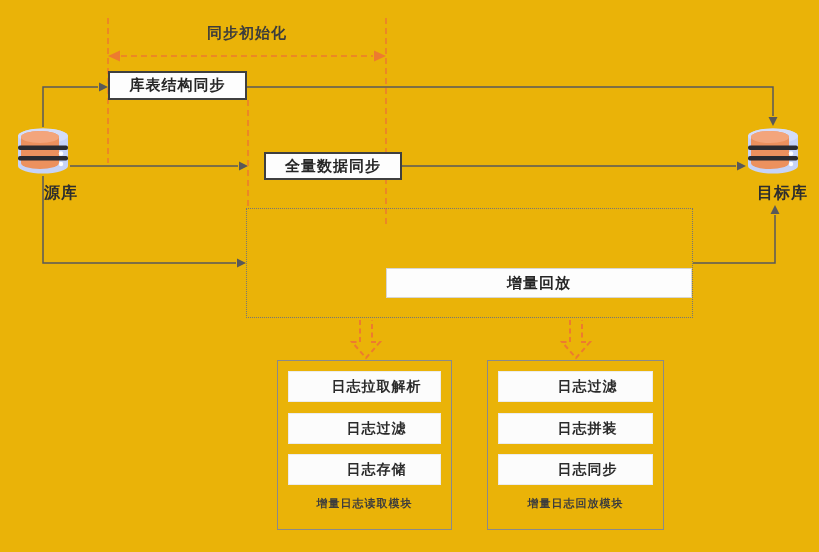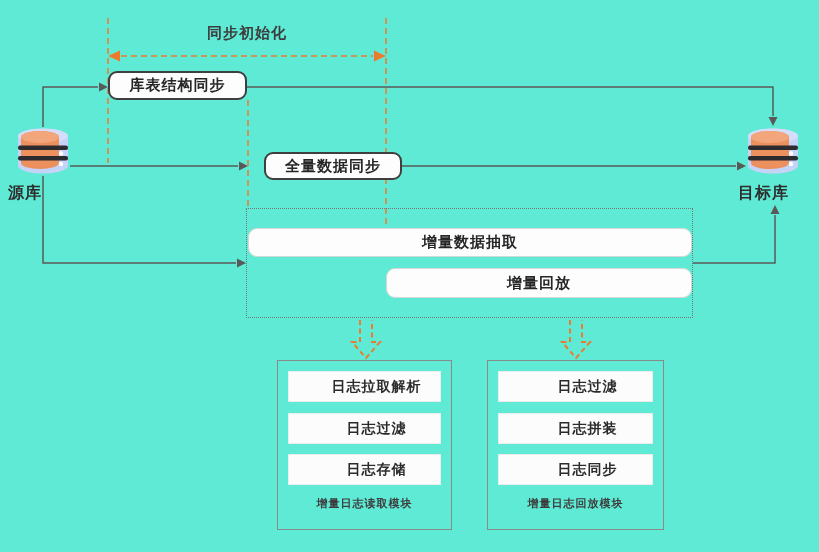--- a/index.html
+++ b/index.html
@@ -1,25 +1,25 @@
 <!DOCTYPE html>
 <html><head>
 <meta charset="utf-8">
 <style>
   html,body{margin:0;padding:0;background:#ffffff;}
   .stage{
-    position:relative;width:819px;height:552px;background:#5eead4;overflow:hidden;
+    position:relative;width:819px;height:552px;background:#eab308;overflow:hidden;
     font-family:"DejaVu Sans","Liberation Sans",sans-serif;
   }
   svg.overlay{position:absolute;left:0;top:0;pointer-events:none;}
   .label{position:absolute;color:#3c3c3c;font-weight:800;}
   .phase-label{left:167px;top:24px;width:160px;text-align:center;font-size:15px;letter-spacing:1px;}
   .box{
     position:absolute;background:#fdfdfd;display:flex;align-items:center;justify-content:center;
-    font-weight:700;color:#262626;font-size:15px;letter-spacing:1px;box-sizing:border-box;border-radius:9px;
+    font-weight:700;color:#262626;font-size:15px;letter-spacing:1px;box-sizing:border-box;
   }
   .box.strong{border:2px solid #3f3f3f;}
   .box.light{border:1px solid #d6d6d6;}
   .dotted-group{
     position:absolute;left:246px;top:208px;width:447px;height:110px;
     border:1.5px dotted #767676;box-sizing:border-box;
   }
   .box-schema{left:108px;top:71px;width:139px;height:29px;}
   .box-full{left:264px;top:152px;width:138px;height:28px;}
   .box-extract{left:248px;top:228px;width:444px;height:29px;}
@@ -32,21 +32,21 @@
   .module-item{
     position:absolute;left:10px;right:10px;height:31px;background:#fcfcfc;border:1px solid #ececec;
     box-sizing:border-box;display:flex;align-items:center;justify-content:center;
     font-size:14px;font-weight:700;color:#2b2b2b;letter-spacing:1px;padding-left:24px;
   }
   .mi-1{top:10px;} .mi-2{top:52px;} .mi-3{top:93px;}
   .module-title{
     position:absolute;left:0;right:0;top:135px;text-align:center;
     font-size:11px;font-weight:800;color:#3d3d3d;letter-spacing:1px;
   }
-  .db{position:absolute;width:70px;text-align:left;}
+  .db{position:absolute;width:70px;text-align:right;}
   .db-source{left:8px;top:127px;}
   .db-target{left:738px;top:127px;}
   .db svg{display:block;margin:0 auto;}
   .db-label{margin-top:8px;font-size:16px;font-weight:800;color:#2e2e2e;letter-spacing:1px;}
 </style>
 </head>
 <body>
 
 <div class="stage">
 
@@ -87,21 +87,20 @@
   </svg>
 
   <div class="label phase-label">同步初始化</div>
 
   <div class="box strong box-schema">库表结构同步</div>
 
   <div class="box strong box-full">全量数据同步</div>
 
   <div class="dotted-group"></div>
 
-  <div class="box light box-extract">增量数据抽取</div>
 
   <div class="box light box-replay">增量回放</div>
 
   <div class="db db-source">
     <svg width="54" height="48" viewBox="0 0 54 48">
       <path d="M2,9 a25,7.5 0 0 1 50,0 V39 a25,7.5 0 0 1 -50,0 Z" fill="#C6D3F8"></path>
       <ellipse cx="27" cy="9" rx="25" ry="7.5" fill="#D4DDFA"></ellipse>
       <path d="M5,10 a19,6 0 0 1 38,0 V36 a19,6 0 0 1 -38,0 Z" fill="#EF8B50" opacity="0.92"></path>
       <ellipse cx="24" cy="10" rx="19" ry="6" fill="#F3A57C"></ellipse>
       <rect x="2" y="18.5" width="50" height="4.5" rx="2" fill="#2B2B30"></rect>

